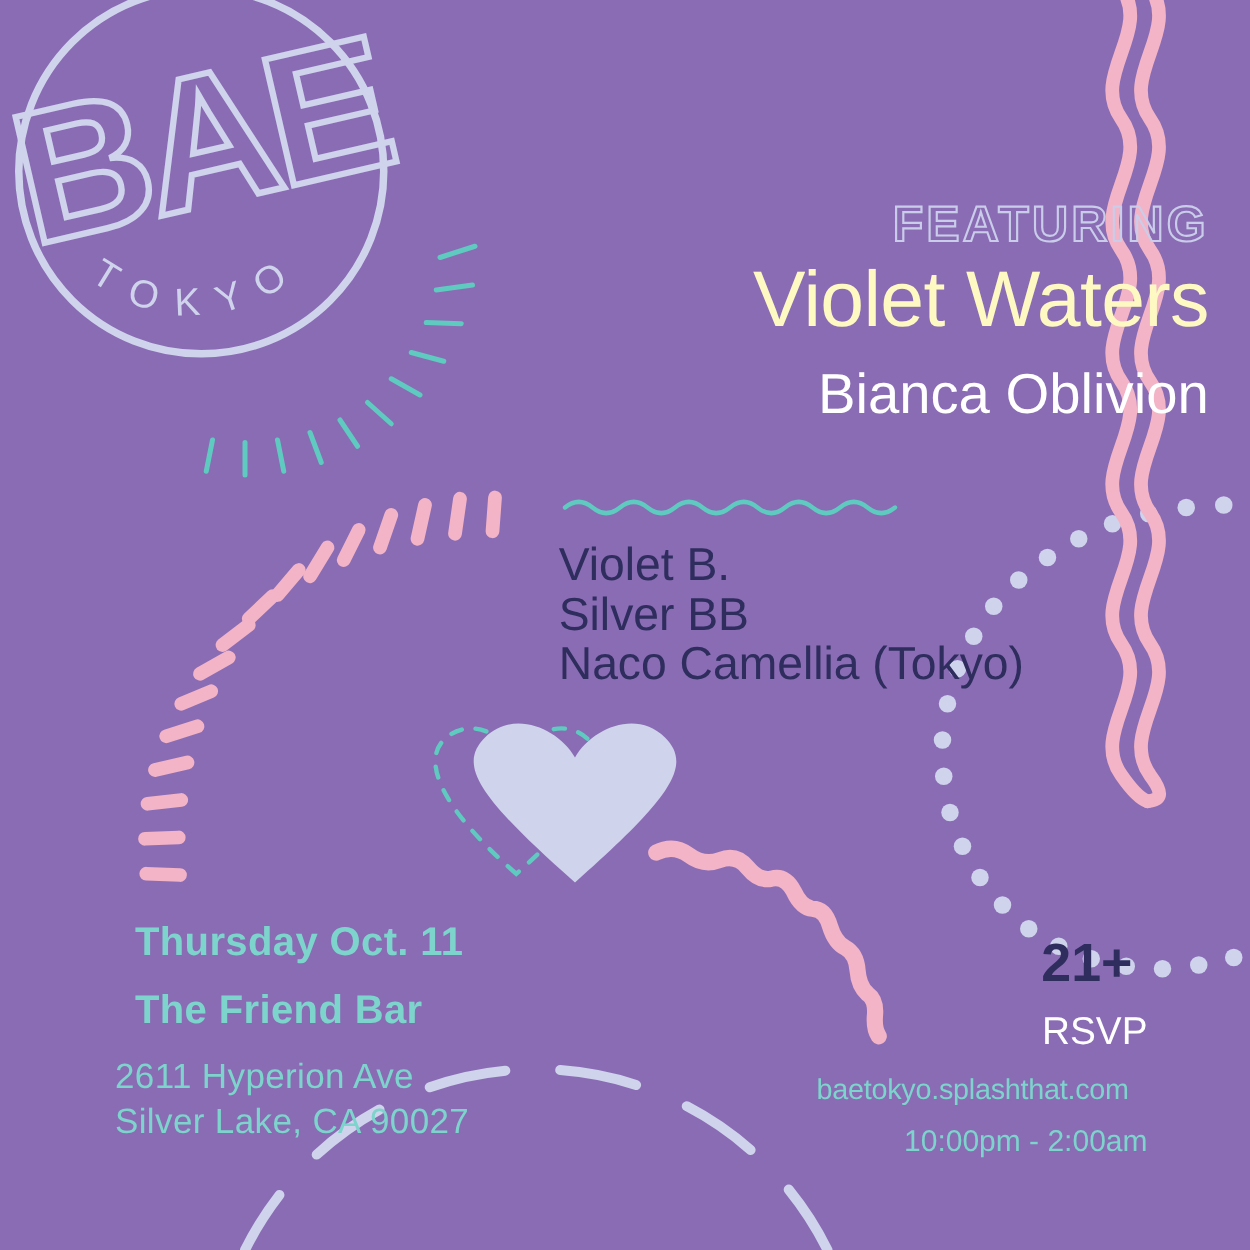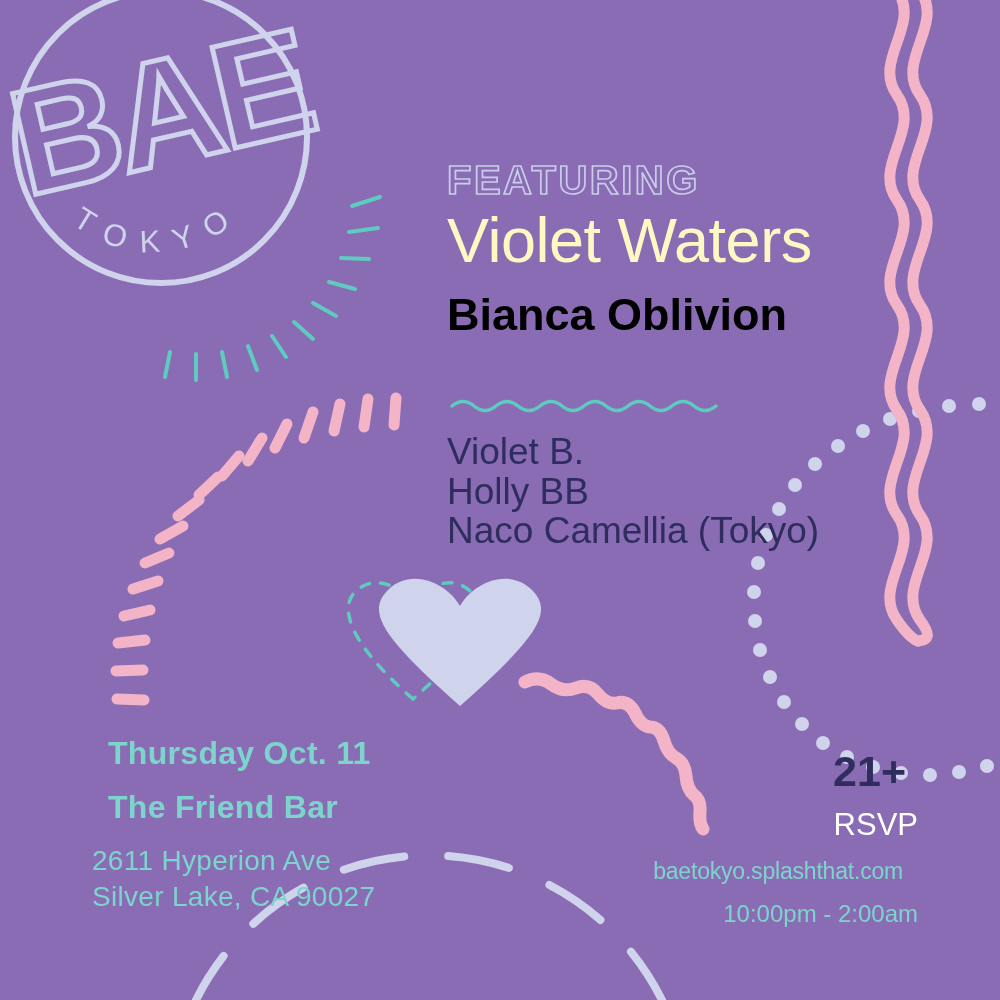--- a/index.html
+++ b/index.html
@@ -31,20 +31,21 @@
     top: -8px;
     width: 320px;
     height: 320px;
   }
   
   #featuring-block {
     position: absolute;
     left: 447px;
     top: 160px;
     width: 520px;
+    text-align: right;
   }
   #featuring-label {
     font-size: 40px;
     font-weight: bold;
     letter-spacing: 2.5px;
     line-height: 1;
     color: transparent;
     -webkit-text-stroke: 1.7px #c9cdea;
     text-shadow: none;
     margin: 0 0 6px 0;
@@ -52,23 +53,23 @@
   #headliner-name {
     font-size: 63px;
     font-weight: 400;
     letter-spacing: -0.5px;
     color: #fef9c3;
     line-height: 1.08;
     margin: 0;
   }
   #support-headliner {
     font-size: 45px;
-    font-weight: 700;
+    font-weight: 400;
     letter-spacing: 0px;
-    color: #000000;
+    color: #ffffff;
     line-height: 1.1;
     margin: 16px 0 0 0;
   }
   #artist-list {
     position: absolute;
     left: 447px;
     top: 432px;
     margin: 0;
     padding: 0;
     list-style: none;
@@ -263,21 +264,21 @@
   </svg>
 
   <div id="featuring-block">
     <div id="featuring-label">FEATURING</div>
     <div id="headliner-name">Violet Waters</div>
     <div id="support-headliner">Bianca Oblivion</div>
   </div>
 
   <ul id="artist-list">
     <li>Violet B.</li>
-    <li>Holly BB</li>
+    <li>Silver BB</li>
     <li>Naco Camellia (Tokyo)</li>
   </ul>
 
   <div id="event-info">
     <p class="info-strong">Thursday Oct. 11</p>
     <p class="info-strong">The Friend Bar</p>
     <p class="info-light">2611 Hyperion Ave</p>
     <p class="info-light">Silver Lake, CA 90027</p>
   </div>
 

